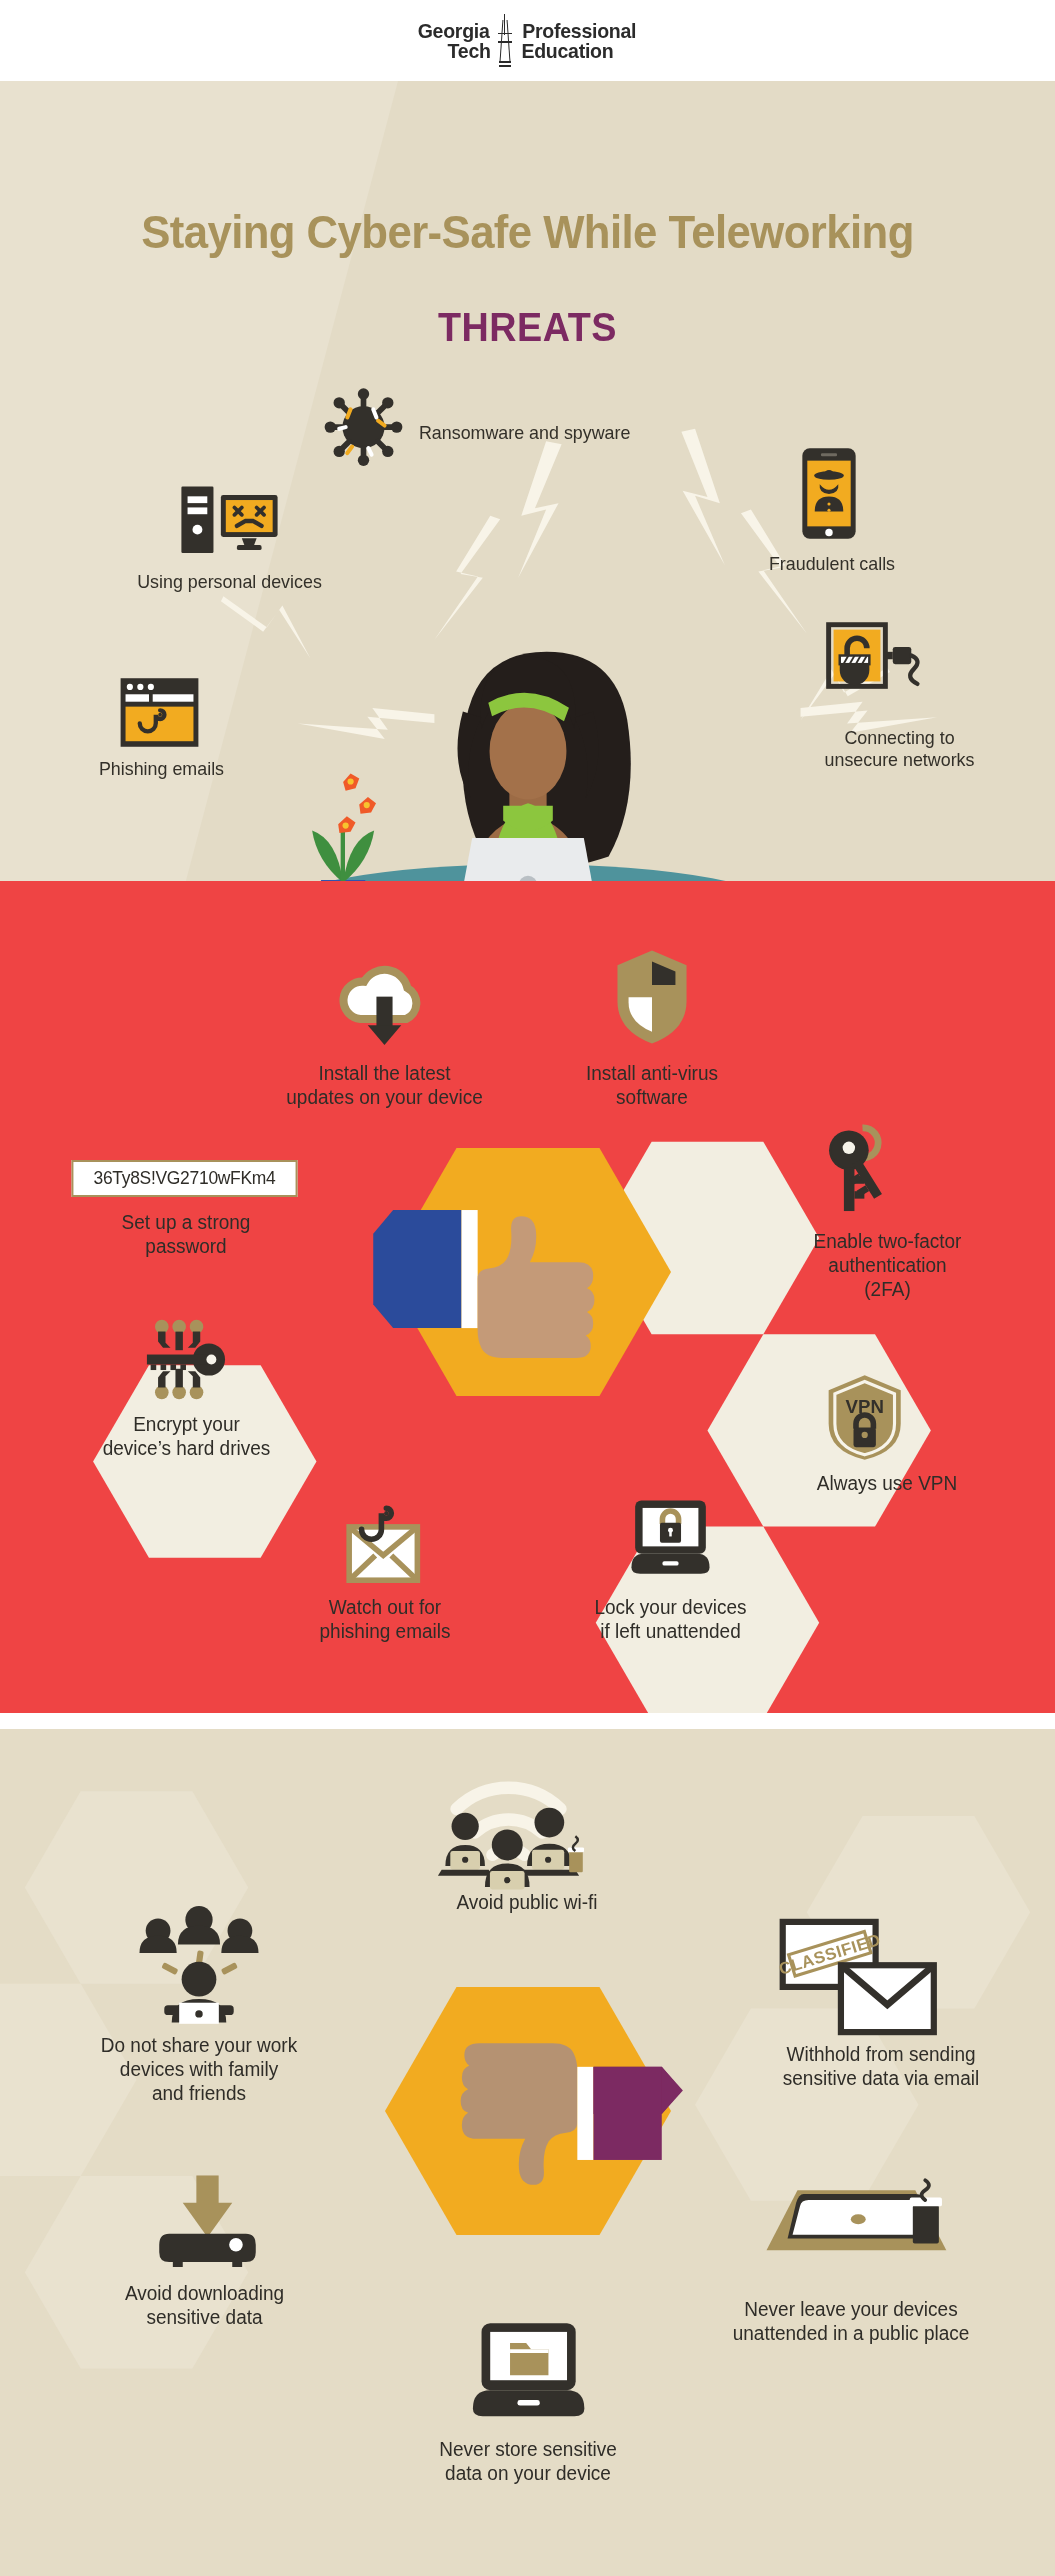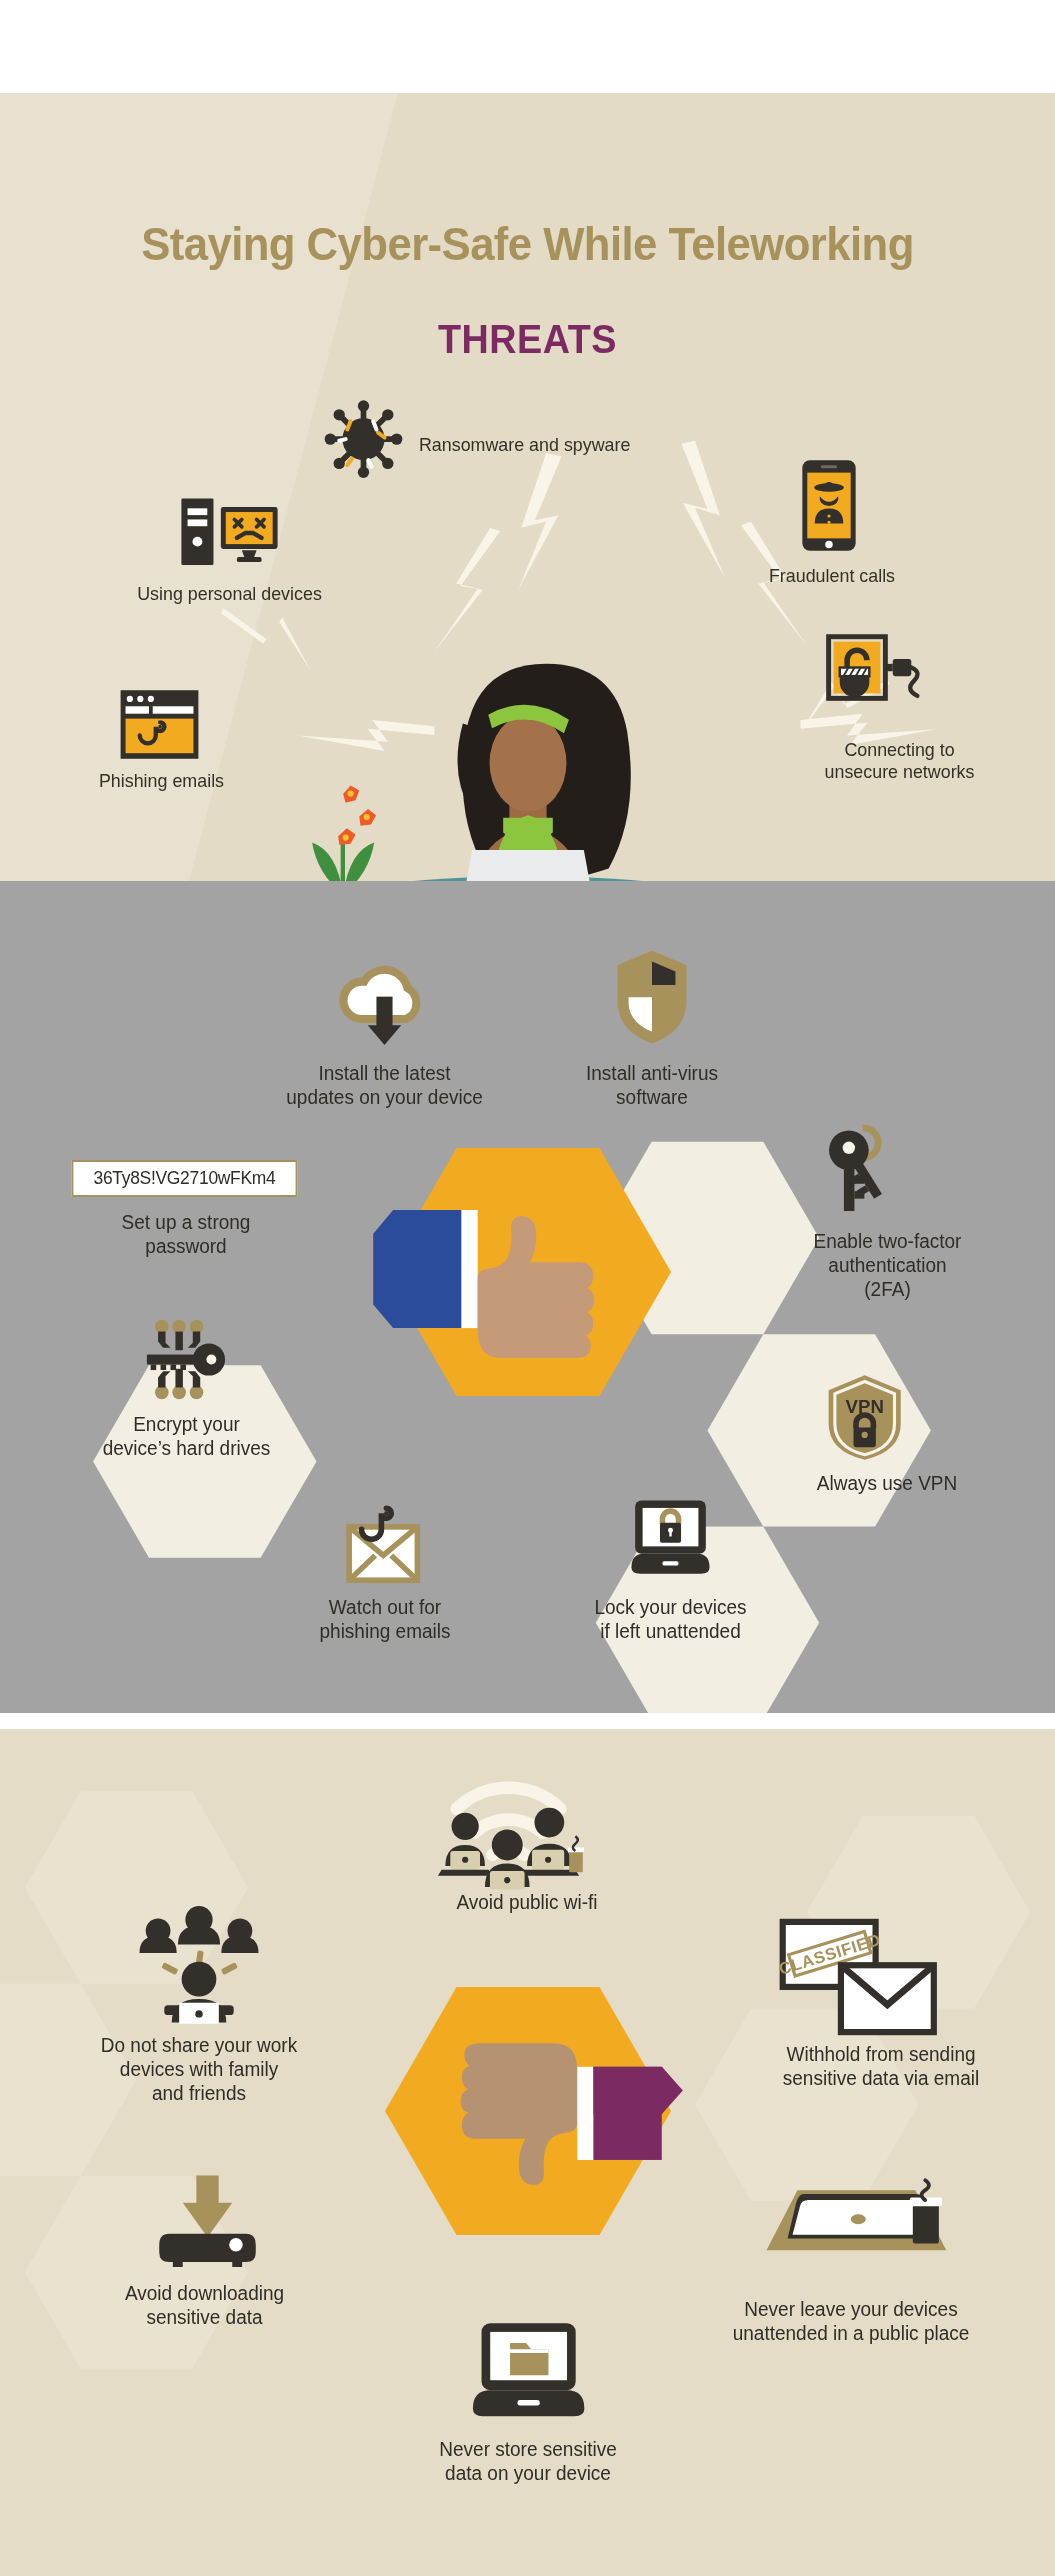--- a/index.html
+++ b/index.html
@@ -31,21 +31,21 @@
   .logo-tower .mastA { position: absolute; left: 4.3px; top: 6.2px; width: 1.2px; height: 41px; background: #2b2b2b; transform: rotate(4deg); }
   .logo-tower .mastB { position: absolute; left: 10.6px; top: 6.2px; width: 1.2px; height: 41px; background: #2b2b2b; transform: rotate(-4deg); }
   .logo-tower .bar { position: absolute; left: 1.2px; width: 13.7px; height: 1.9px; background: #2b2b2b; }
   .logo-tower .b1 { top: 18.6px; } .logo-tower .b2 { top: 27px; }
   .logo-tower .base1 { position: absolute; left: 2.5px; top: 47px; width: 11.2px; height: 1.9px; background: #2b2b2b; }
   .logo-tower .base2 { position: absolute; left: 2.5px; top: 51px; width: 11.2px; height: 1.9px; background: #2b2b2b; }
 
   
   .sec-threats {
     position: absolute; top: 81px; left: 0; width: 1055px; height: 801px;
-    background: #e3dbc6; overflow: hidden; margin-top: 12px;
+    background: #e3dbc6; overflow: hidden;
   }
   .sec-threats .bgwedge {
     position: absolute; left: -74px; top: 0; width: 472px; height: 801px;
     background: #e8e1cf; clip-path: polygon(0 0, 100% 0, 55% 100%, 0 100%);
   }
   .title {
     position: absolute; top: 124px; left: 0; width: 1055px; text-align: center;
     font-family: "Liberation Sans", sans-serif; font-weight: bold; font-size: 46px;
     color: #a8925b; letter-spacing: -0.6px;
     transform: scaleX(0.95); transform-origin: center;
@@ -58,21 +58,21 @@
   }
 
   .tlabel {
     position: absolute; font-size: 19px; font-weight: normal; color: #333029;
     line-height: 1.18; text-align: center; transform: scaleX(0.94);
   }
 
   
   .sec-do {
     position: absolute; top: 881px; left: 0; width: 1055px; height: 832px;
-    background: #a3a3a3; overflow: hidden; text-decoration: underline;
+    background: #ef4444; overflow: hidden; text-decoration: underline;
   }
 
   .label {
     position: absolute; text-align: center; font-size: 20px; line-height: 1.2;
     color: #2f2d28; transform: scaleX(0.95);
   }
 
   
   .sec-dont {
     position: absolute; top: 1713px; left: 0; width: 1055px; height: 863px;
@@ -92,20 +92,41 @@
     font-size: 18px; color: #2f2d28; letter-spacing: -0.3px;
     font-family: "Liberation Sans", sans-serif; transform: scaleX(0.97);
   }
   svg { display: block; overflow: visible; }
 </style>
 </head>
 <body>
 
 <div class="page">
 
+  <div class="header">
+    <div class="logo">
+      <div class="logo-left">
+        <span>Georgia</span>
+        <span>Tech</span>
+      </div>
+      <div class="logo-tower">
+        <div class="spire"></div>
+          <div class="mastA"></div>
+          <div class="mastB"></div>
+        <div class="bar b1"></div>
+          <div class="bar b2"></div>
+        <div class="base1"></div>
+          <div class="base2"></div>
+      </div>
+      <div class="logo-right">
+        <span>Professional</span>
+        <span>Education</span>
+      </div>
+    </div>
+  </div>
 
   <div class="sec-threats">
     <div class="bgwedge"></div>
 
     <div class="title">Staying Cyber-Safe While Teleworking</div>
     <div class="subtitle">THREATS</div>
 
     <svg style="position:absolute;left:0;top:0;" width="1055" height="801" viewBox="0 0 1700 1290">
       <polygon points="880,580 840,700 880,690 835,800 900,680 862,688 905,585" fill="#f8f4e8"></polygon>
       <polygon points="1120,560 1160,680 1120,668 1168,780 1100,660 1140,670 1098,565" fill="#f8f4e8"></polygon>

